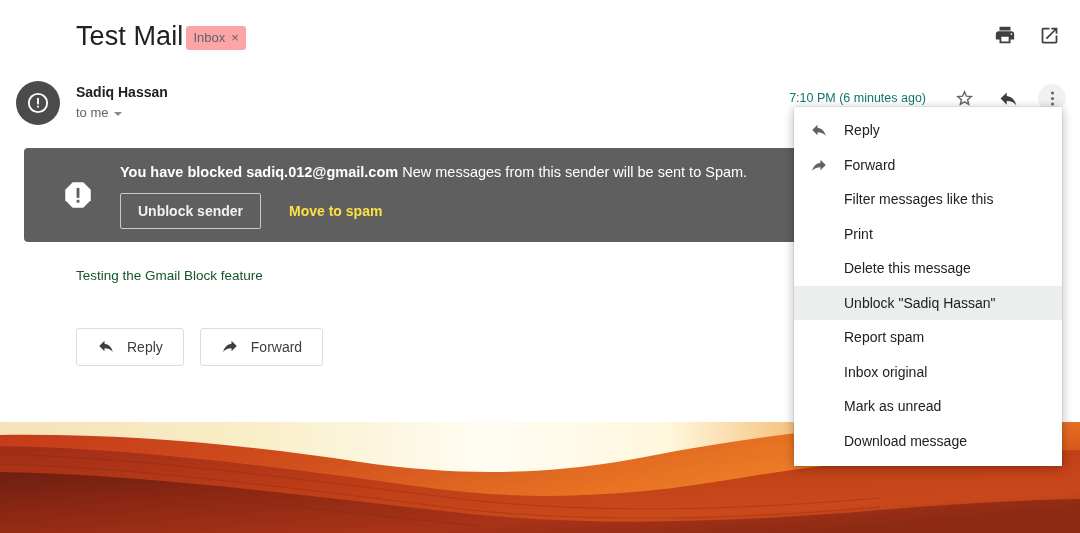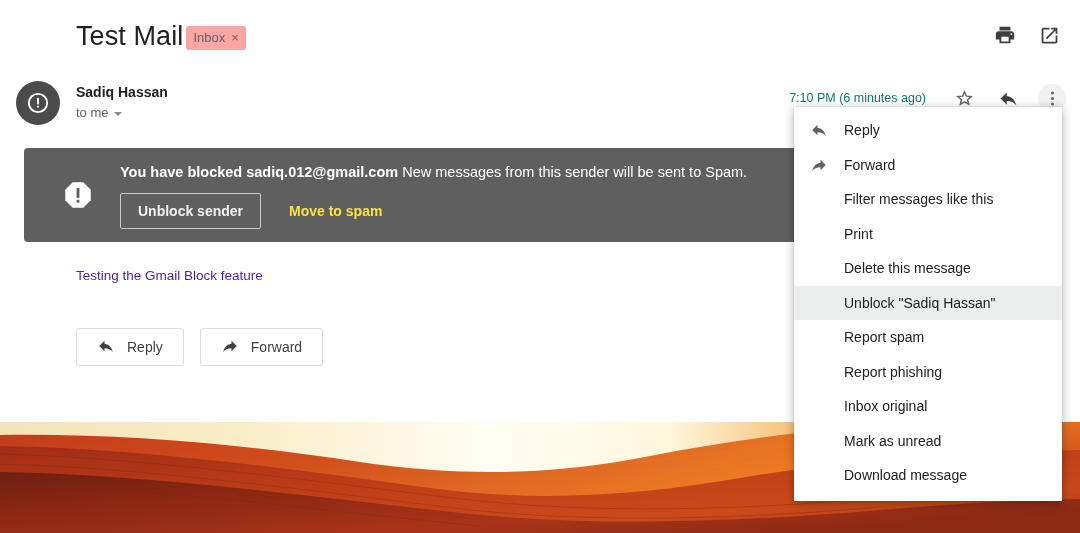--- a/index.html
+++ b/index.html
@@ -102,21 +102,21 @@
   .btn-flat {
     border: 1px solid transparent; border-radius: 3px;
     padding: 9px 17px; font-size: 14px; font-weight: bold;
     color: #fde047; background: transparent; cursor: pointer;
     font-family: Liberation Sans, sans-serif;
   }
 
   
   .msg-body {
     position: absolute; left: 76px; top: 268px;
-    font-size: 13.5px; color: #4c1d95;
+    font-size: 13.5px; color: #14532d;
   }
   .reply-row { position: absolute; left: 76px; top: 328px; display: flex; gap: 16px; }
   .rf-btn {
     border: 1px solid #dadce0; border-radius: 3px; background: #ffffff;
     height: 38px; padding: 0 20px;
     display: flex; align-items: center; gap: 12px;
     font-size: 14px; color: #3c4043; cursor: pointer;
     font-family: "Liberation Sans", sans-serif;
   }
 
@@ -327,24 +327,20 @@
     <div class="menu-item active">
       <span class="menu-ico"></span>
       <span class="menu-label">Unblock "Sadiq Hassan"</span>
     </div>
     <div class="menu-item">
       <span class="menu-ico"></span>
       <span class="menu-label">Report spam</span>
     </div>
     <div class="menu-item">
       <span class="menu-ico"></span>
-      <span class="menu-label">Report phishing</span>
-    </div>
-    <div class="menu-item">
-      <span class="menu-ico"></span>
       <span class="menu-label">Inbox original</span>
     </div>
     <div class="menu-item">
       <span class="menu-ico"></span>
       <span class="menu-label">Mark as unread</span>
     </div>
     <div class="menu-item">
       <span class="menu-ico"></span>
       <span class="menu-label">Download message</span>
     </div>

